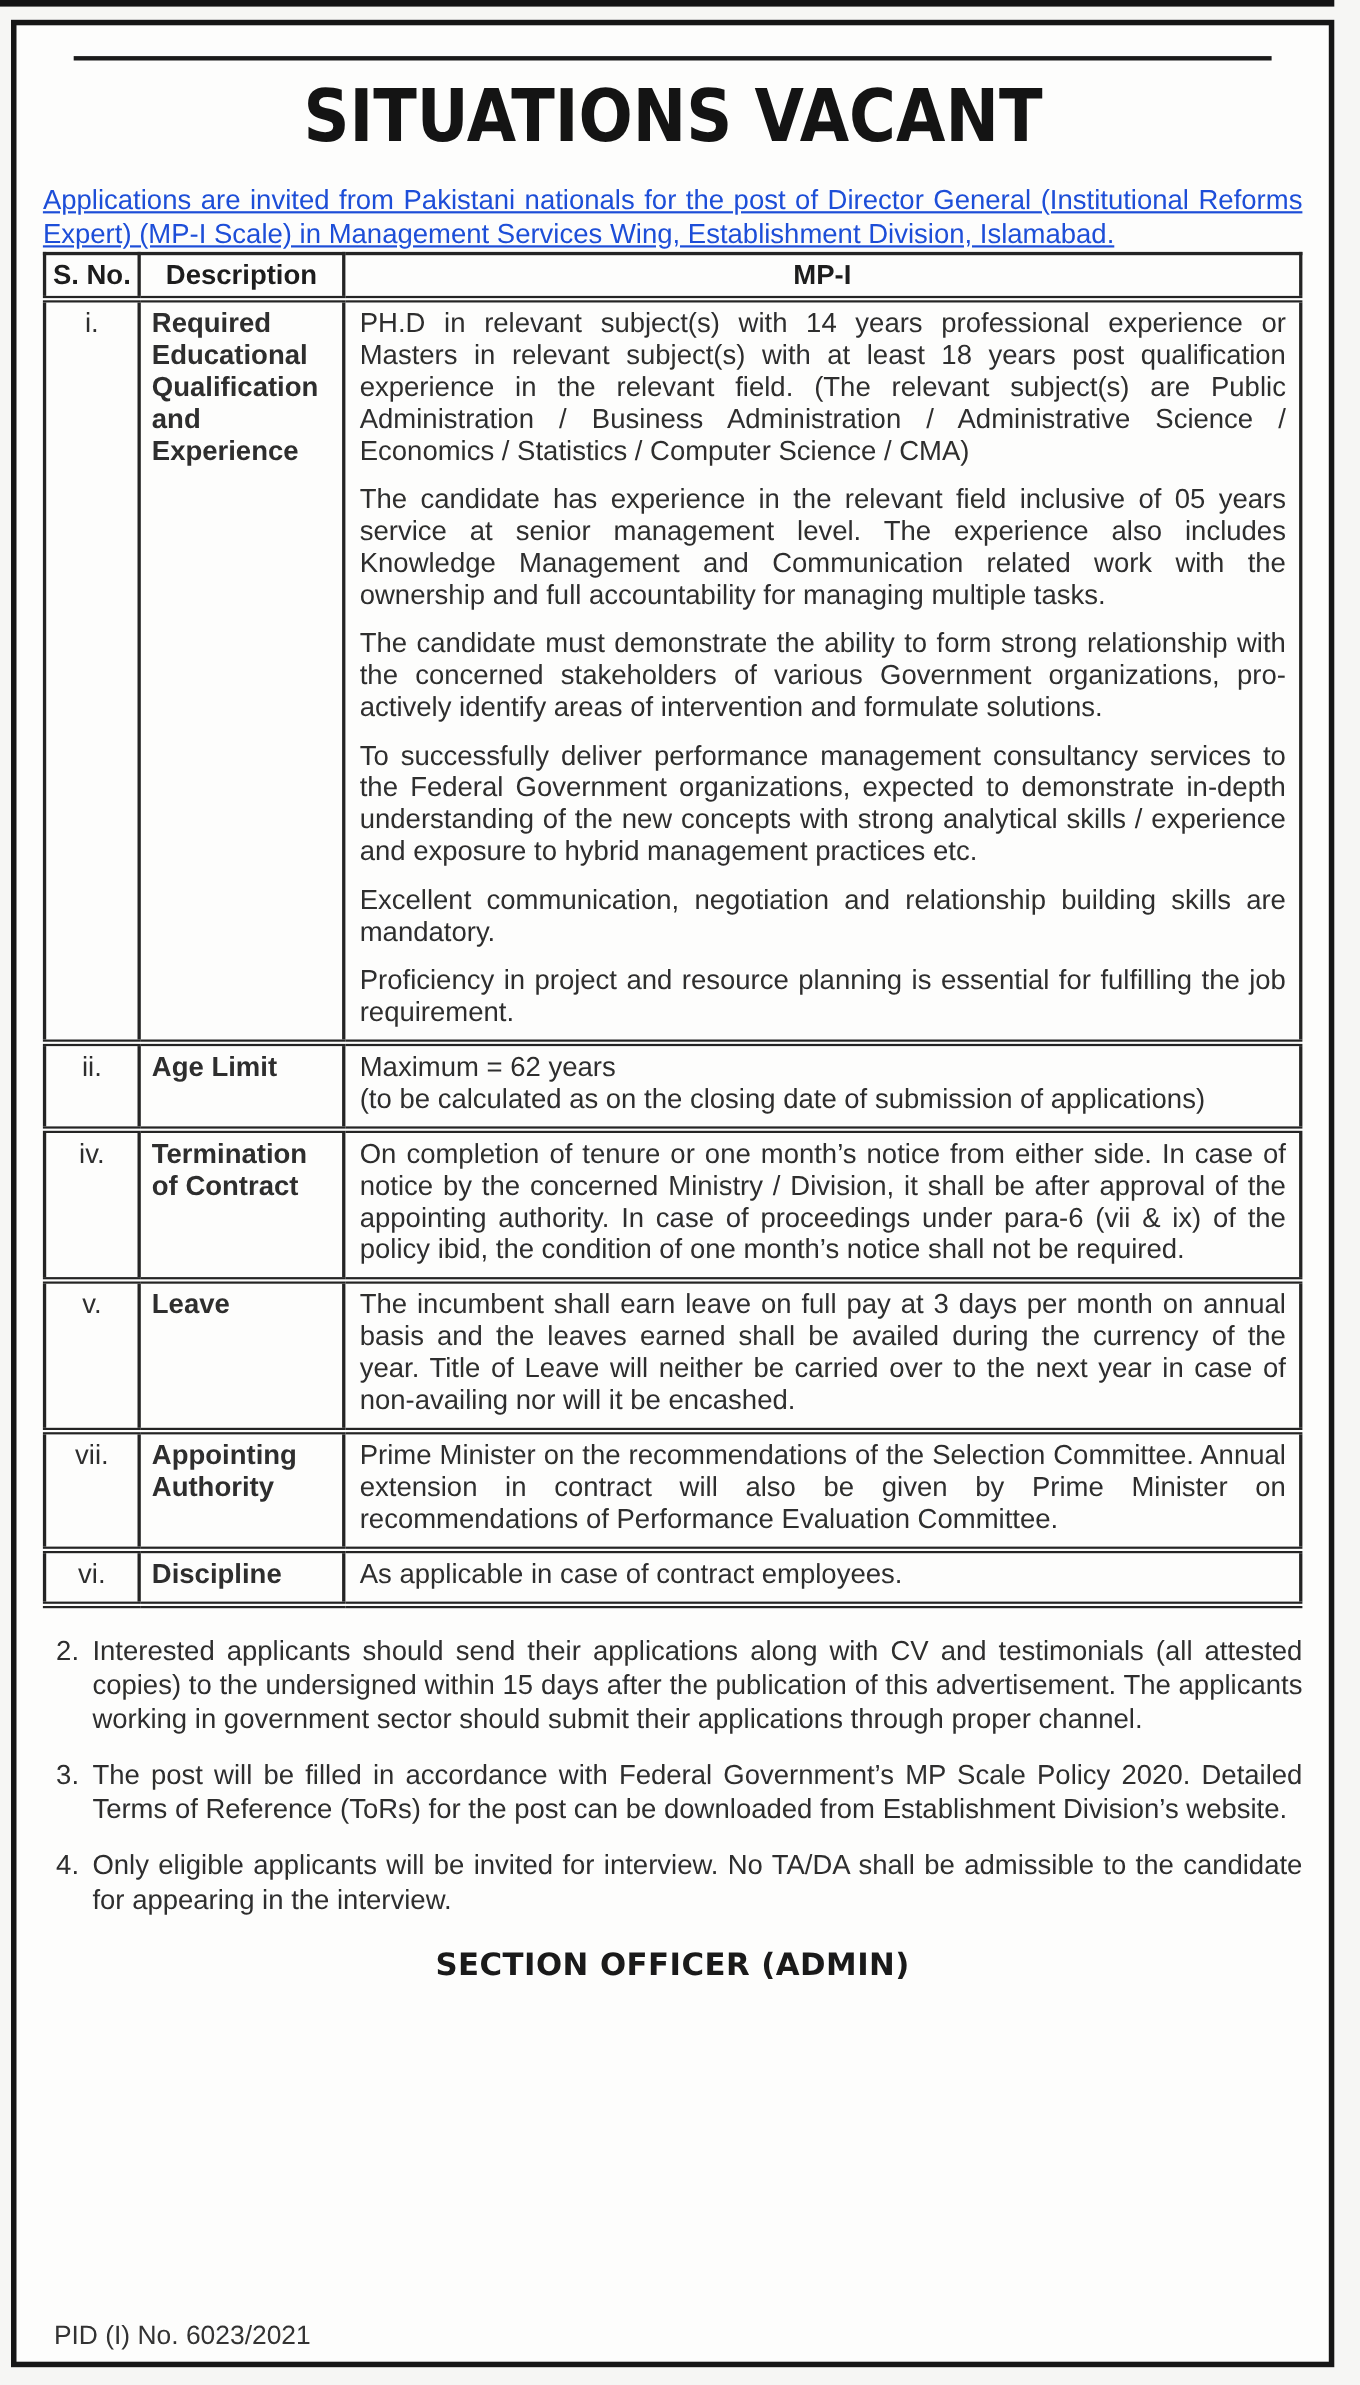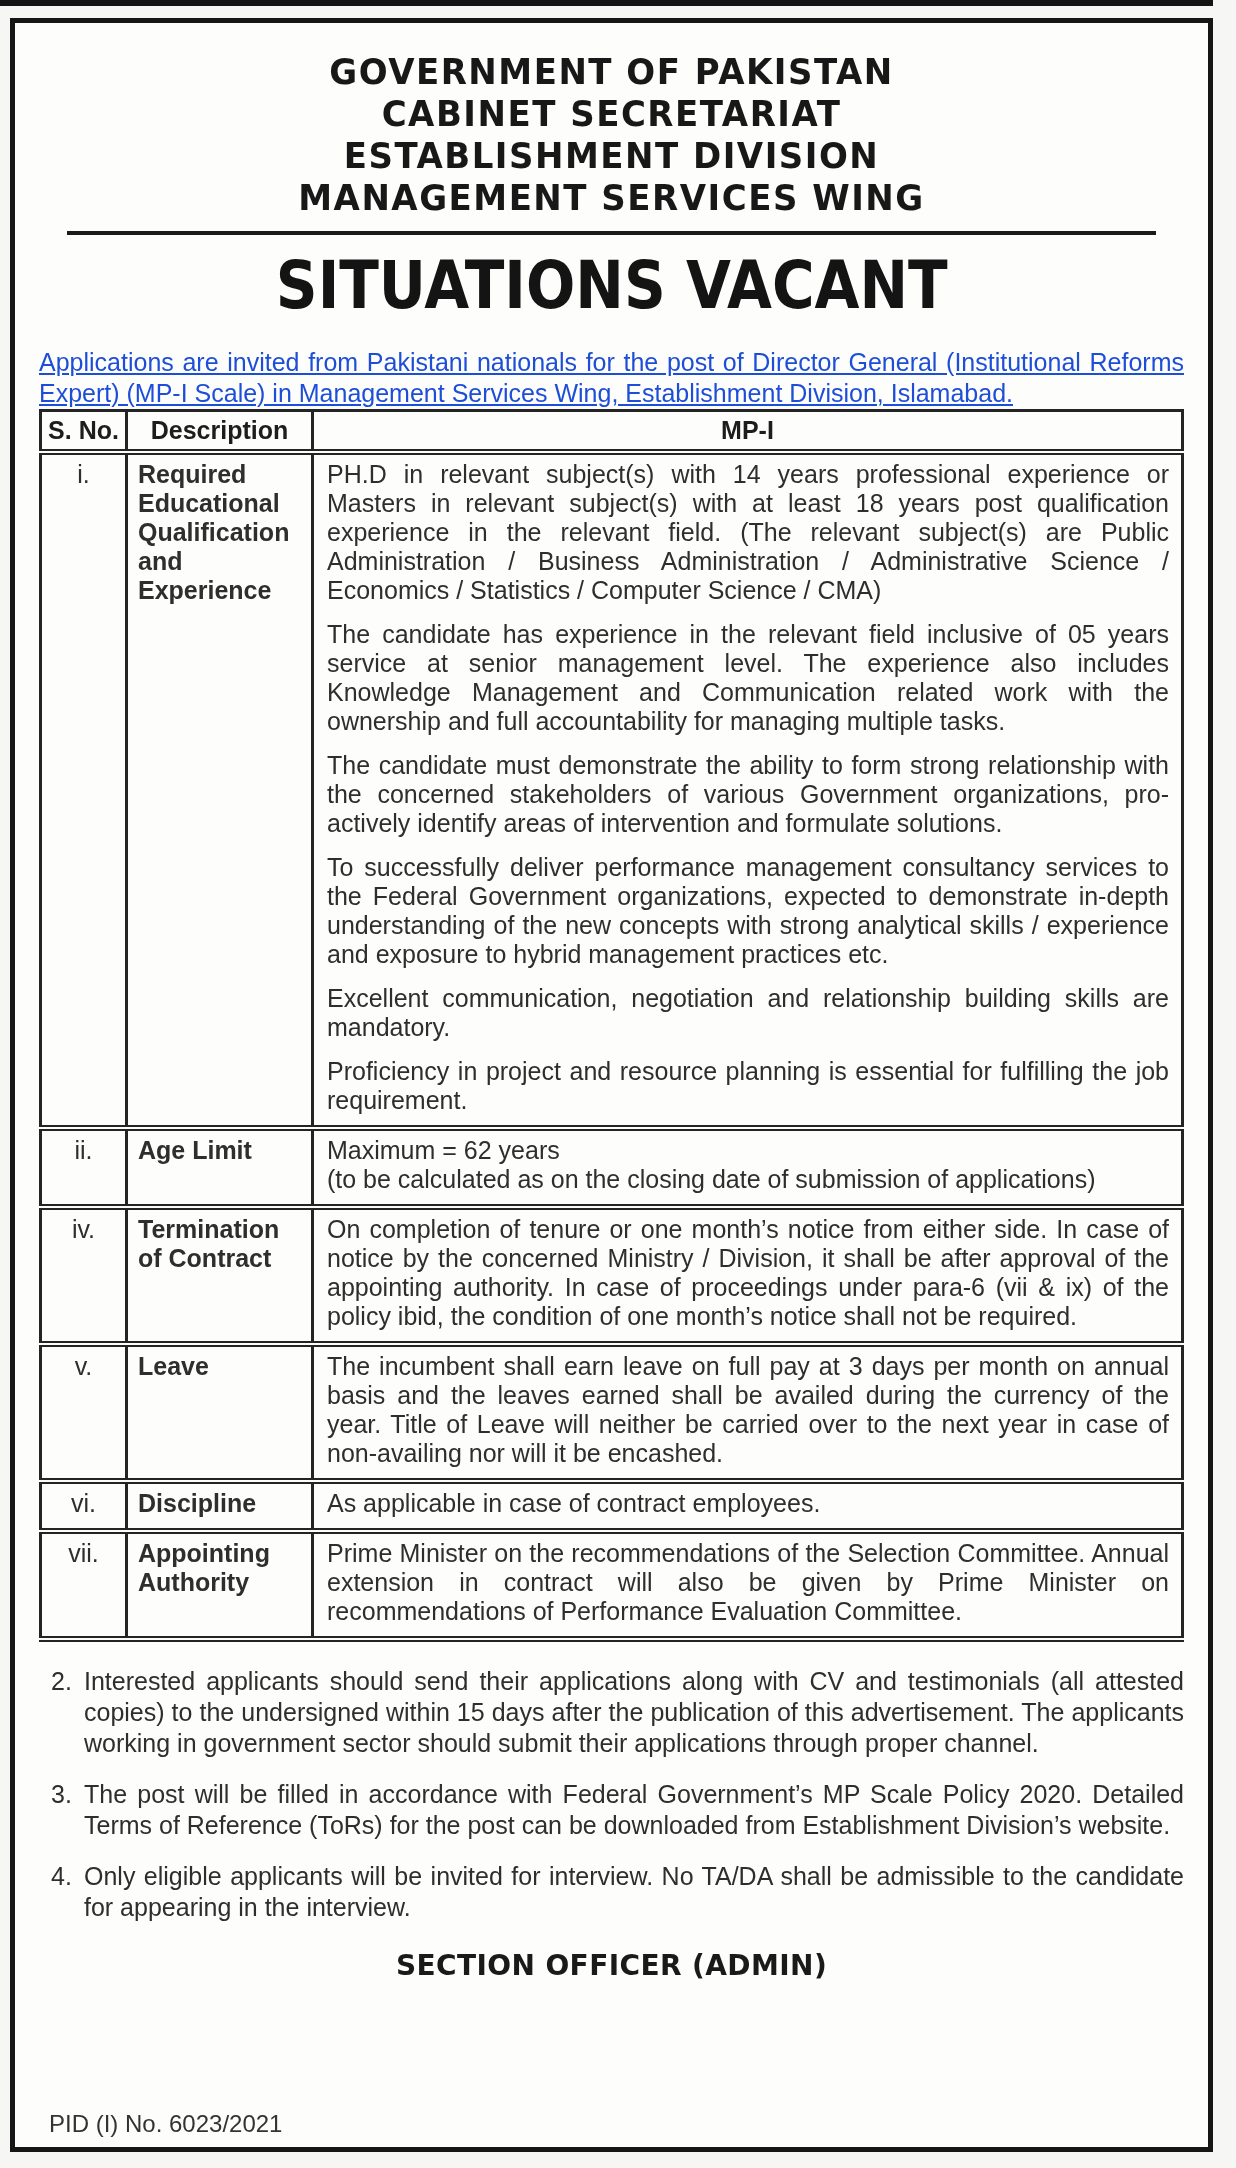--- a/index.html
+++ b/index.html
@@ -71,26 +71,20 @@
   .pid{position:absolute;left:34px;bottom:9px;font-size:24px;color:#333;}
 </style>
 </head>
 <body>
 
 <div class="page">
   <div class="top-bar"></div>
 
   <div class="box">
 
-    <div class="org-header" id="org-header">
-        <div class="org-line">GOVERNMENT OF PAKISTAN</div>
-        <div class="org-line">CABINET SECRETARIAT</div>
-        <div class="org-line">ESTABLISHMENT DIVISION</div>
-        <div class="org-line">MANAGEMENT SERVICES WING</div>
-      </div>
 
     <div class="rule"></div>
 
     <div class="title-wrap">
       <span class="title">SITUATIONS VACANT</span>
     </div>
 
     <p class="intro">Applications are invited from Pakistani nationals for the post of Director General (Institutional Reforms Expert) (MP-I Scale) in Management Services Wing, Establishment Division, Islamabad.</p>
 
 
@@ -136,31 +130,31 @@
             </td>
           </tr>
           <tr>
             <td class="sno">v.</td>
             <td class="desc">Leave</td>
             <td class="detail">
               <p>The incumbent shall earn leave on full pay at 3 days per month on annual basis and the leaves earned shall be availed during the currency of the year. Title of Leave will neither be carried over to the next year in case of non-availing nor will it be encashed.</p>
             </td>
           </tr>
           <tr>
+            <td class="sno">vii.</td>
+            <td class="desc">Appointing Authority</td>
+            <td class="detail">
+              <p>Prime Minister on the recommendations of the Selection Committee. Annual extension in contract will also be given by Prime Minister on recommendations of Performance Evaluation Committee.</p>
+            </td>
+          </tr>
+          <tr>
             <td class="sno">vi.</td>
             <td class="desc">Discipline</td>
             <td class="detail">
               <p>As applicable in case of contract employees.</p>
-            </td>
-          </tr>
-          <tr>
-            <td class="sno">vii.</td>
-            <td class="desc">Appointing Authority</td>
-            <td class="detail">
-              <p>Prime Minister on the recommendations of the Selection Committee. Annual extension in contract will also be given by Prime Minister on recommendations of Performance Evaluation Committee.</p>
             </td>
           </tr>
         </tbody>
     </table>
 
     <div class="notes" id="notes">
         <div class="note">
           <div class="note-num">2.</div>
           <p class="note-text">Interested applicants should send their applications along with CV and testimonials (all attested copies) to the undersigned within 15 days after the publication of this advertisement. The applicants working in government sector should submit their applications through proper channel.</p>
         </div>

